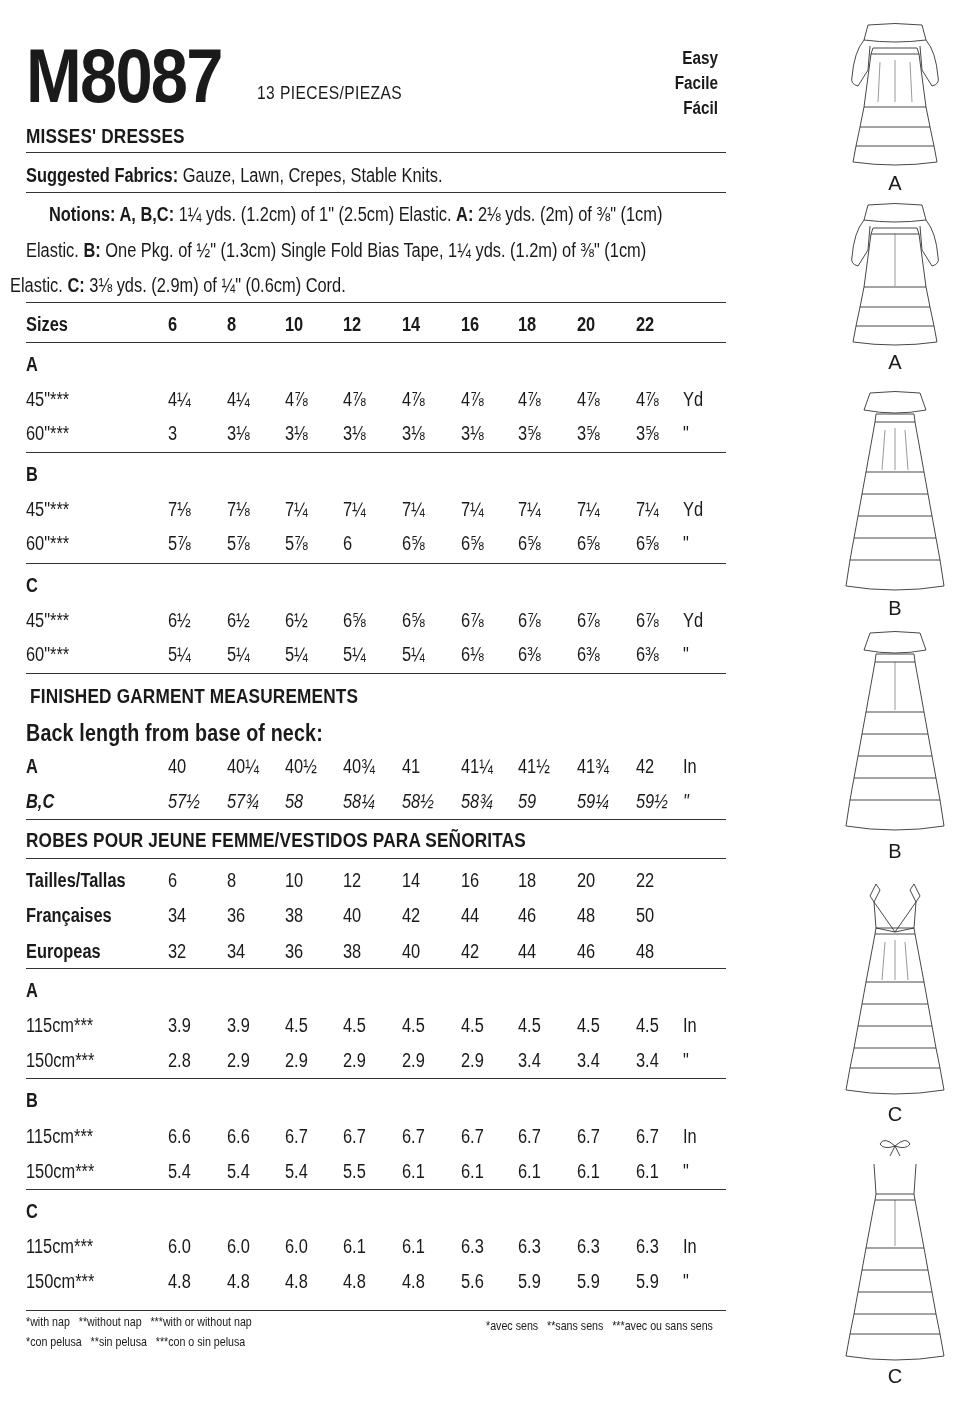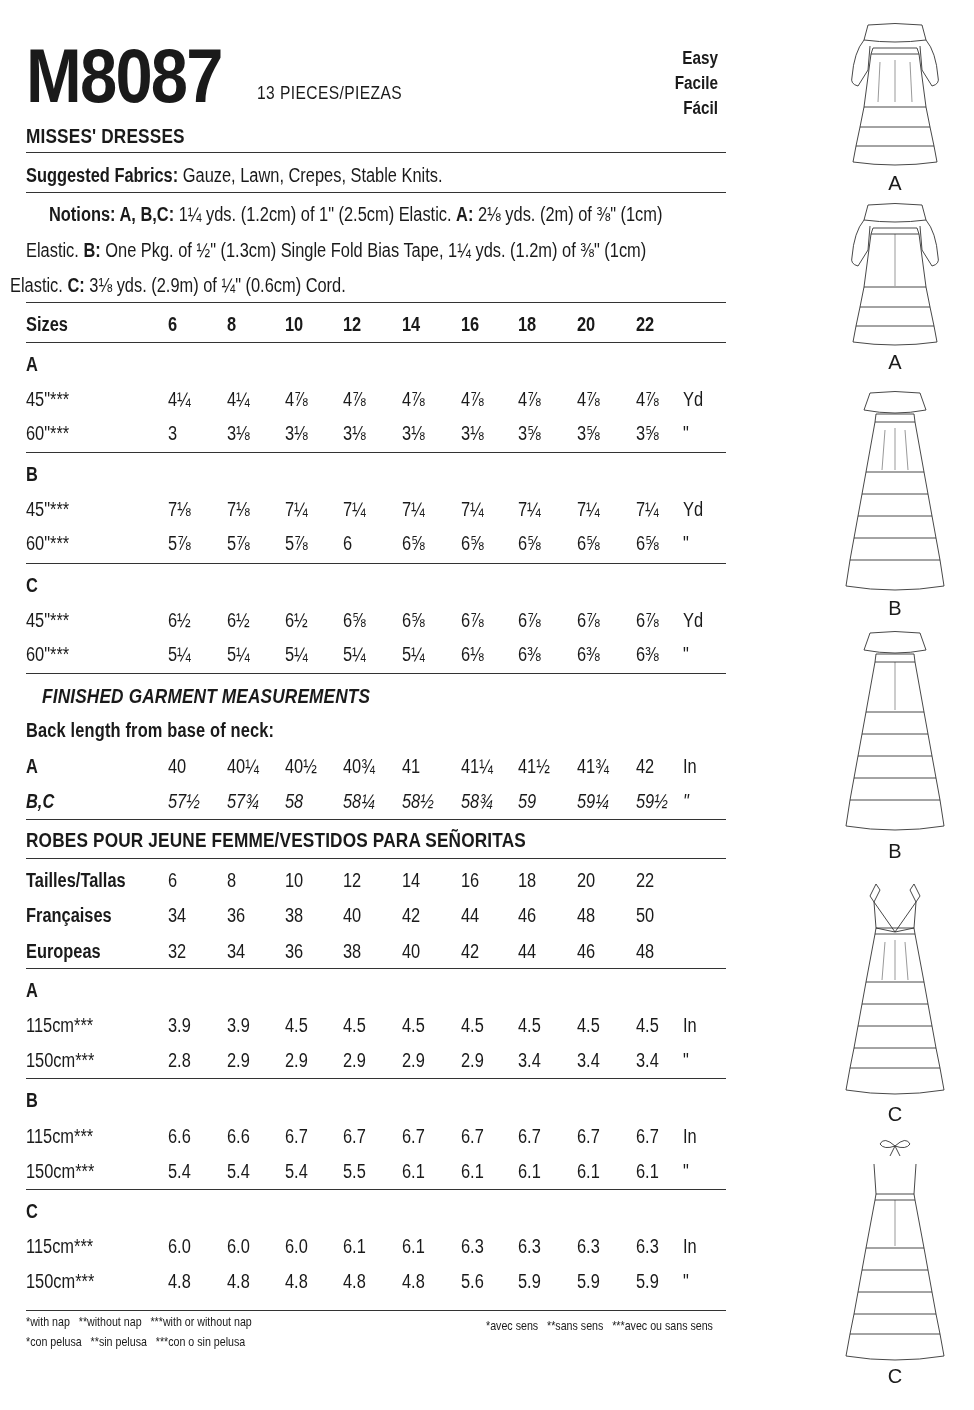--- a/index.html
+++ b/index.html
@@ -180,22 +180,22 @@
   <span class="cell c3 cond">5¼</span>
   <span class="cell c4 cond">5¼</span>
   <span class="cell c5 cond">6⅛</span>
   <span class="cell c6 cond">6⅜</span>
   <span class="cell c7 cond">6⅜</span>
   <span class="cell c8 cond">6⅜</span>
   <span class="cell cu cond">"</span>
 </div>
 <div class="rule" style="top:673px;"></div>
 
-<div class="abs h-section" style="left:42px; top:684px;font-style:italic;"><span class="cond">FINISHED GARMENT MEASUREMENTS</span></div>
-<div class="abs h-section" style="left:26px; top:719px; font-size:20px;"><span class="cond">Back length from base of neck:</span></div>
+<div class="abs h-section" style="left:30px; top:684px;"><span class="cond">FINISHED GARMENT MEASUREMENTS</span></div>
+<div class="abs h-section" style="left:26px; top:719px; font-size:24px;"><span class="cond">Back length from base of neck:</span></div>
 <div class="row" style="top:755px;">
   <span class="lbl cond bold">A</span>
   <span class="cell c0 cond">40</span>
   <span class="cell c1 cond">40¼</span>
   <span class="cell c2 cond">40½</span>
   <span class="cell c3 cond">40¾</span>
   <span class="cell c4 cond">41</span>
   <span class="cell c5 cond">41¼</span>
   <span class="cell c6 cond">41½</span>
   <span class="cell c7 cond">41¾</span>

